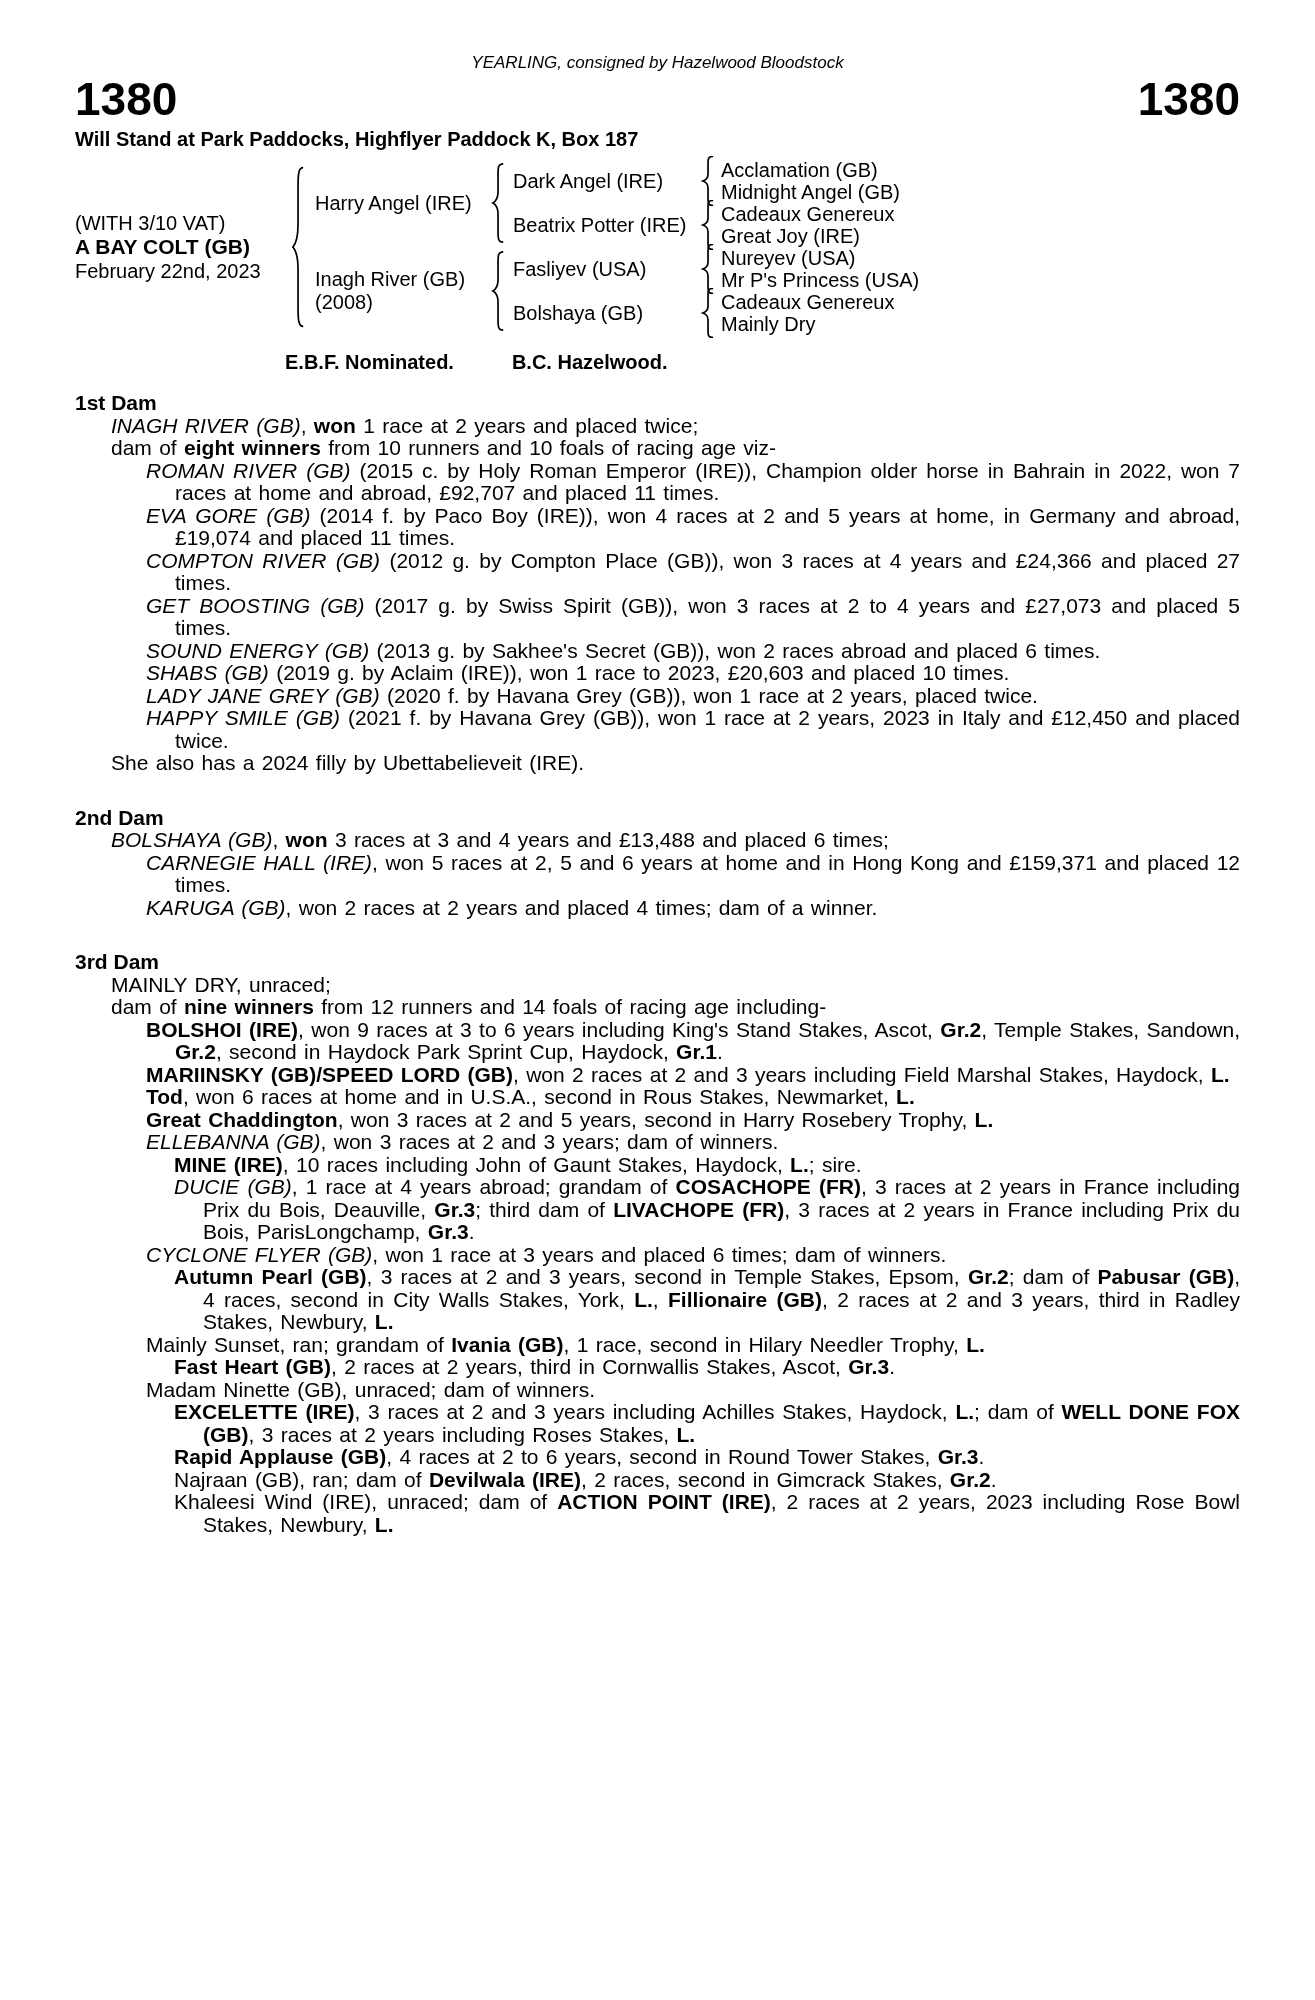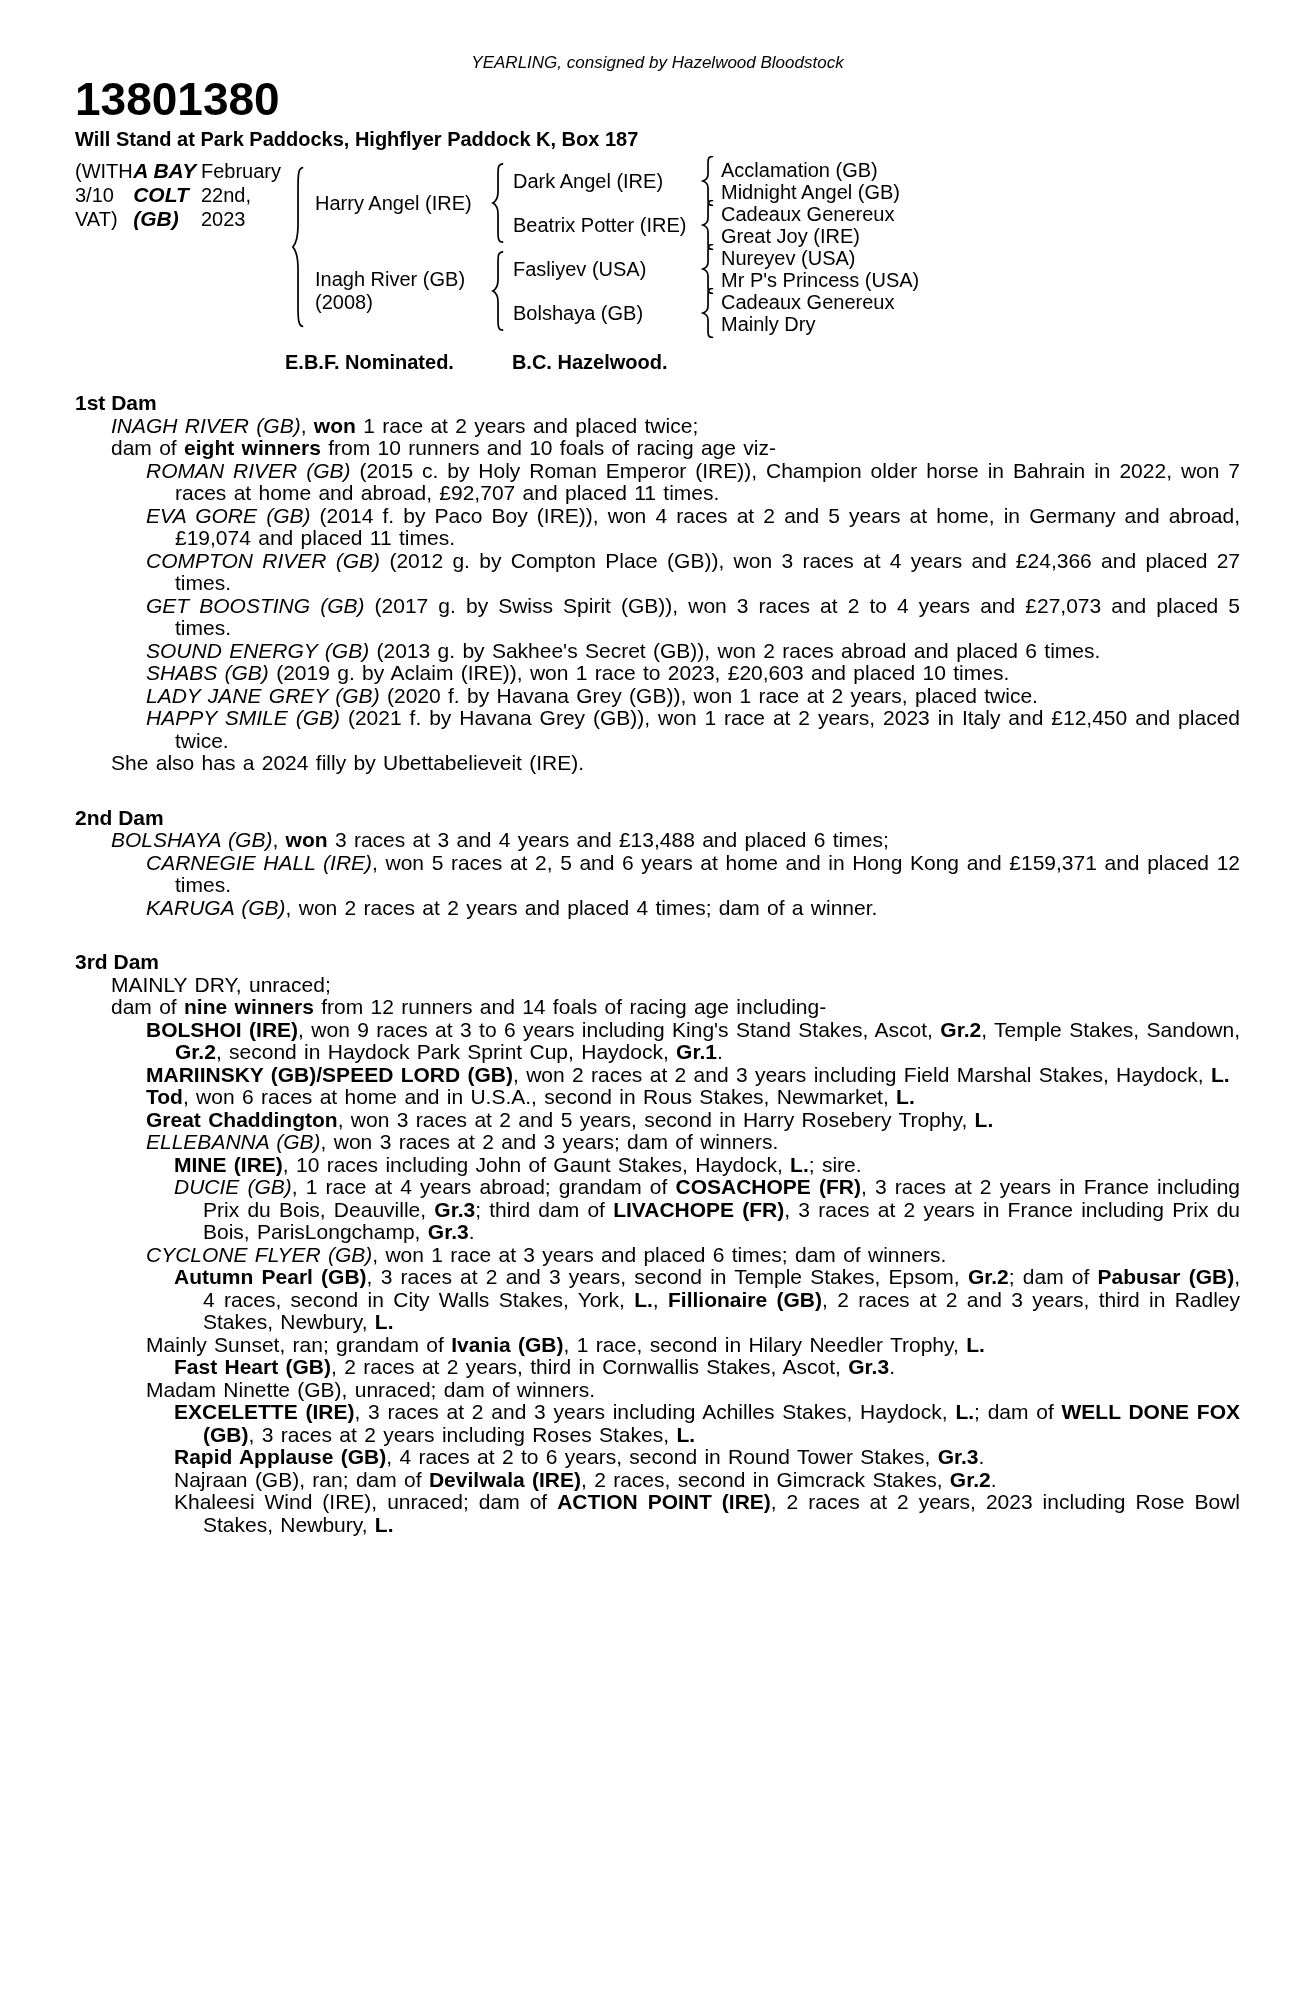--- a/index.html
+++ b/index.html
@@ -17,21 +17,21 @@
 
   
   .consign-line {
     text-align: center;
     font-style: italic;
     font-size: 17px;
     line-height: 22px;
   }
   .lot-row {
     display: flex;
-    justify-content: flex-start;
+    justify-content: space-between;
     align-items: flex-start;
     margin-top: 4px;
   }
   .lot-number {
     font-size: 46px;
     font-weight: 700;
     line-height: 42px;
     letter-spacing: 0px;
   }
   .stand-line {
@@ -45,24 +45,24 @@
   .ped {
     margin-top: 8px;
     display: grid;
     grid-template-columns: 206px 34px 168px 30px 182px 26px auto;
     grid-template-rows: repeat(8, 22px);
     font-size: 20px;
   }
   .ped .cell { display: flex; align-items: center; line-height: 22px; }
   .ped .col-subject {
     grid-column: 1; grid-row: 1 / 9;
-    display: flex; flex-direction: row; justify-content: center; align-items: flex-start;
+    display: flex; flex-direction: column; justify-content: center; align-items: flex-start;
     line-height: 24px;
   }
-  .subject-name { font-weight: 700; font-size: 21px; font-style: italic; }
+  .subject-name { font-weight: 700; font-size: 21px; }
   .ped .gen2a { grid-column: 3; grid-row: 1 / 5; text-align: center; }
   .ped .gen2b { grid-column: 3; grid-row: 5 / 9; flex-direction: column; align-items: flex-start; justify-content: center; display: flex; }
   .ped .gen3-1 { grid-column: 5; grid-row: 1 / 3; }
   .ped .gen3-2 { grid-column: 5; grid-row: 3 / 5; }
   .ped .gen3-3 { grid-column: 5; grid-row: 5 / 7; }
   .ped .gen3-4 { grid-column: 5; grid-row: 7 / 9; }
   .ped .gen4 { grid-column: 7; }
 
   .brace { width: 15px; align-self: center; justify-self: center; display: block; }
   .brace-lg { height: 162px; grid-column: 2; grid-row: 1 / 9; }

